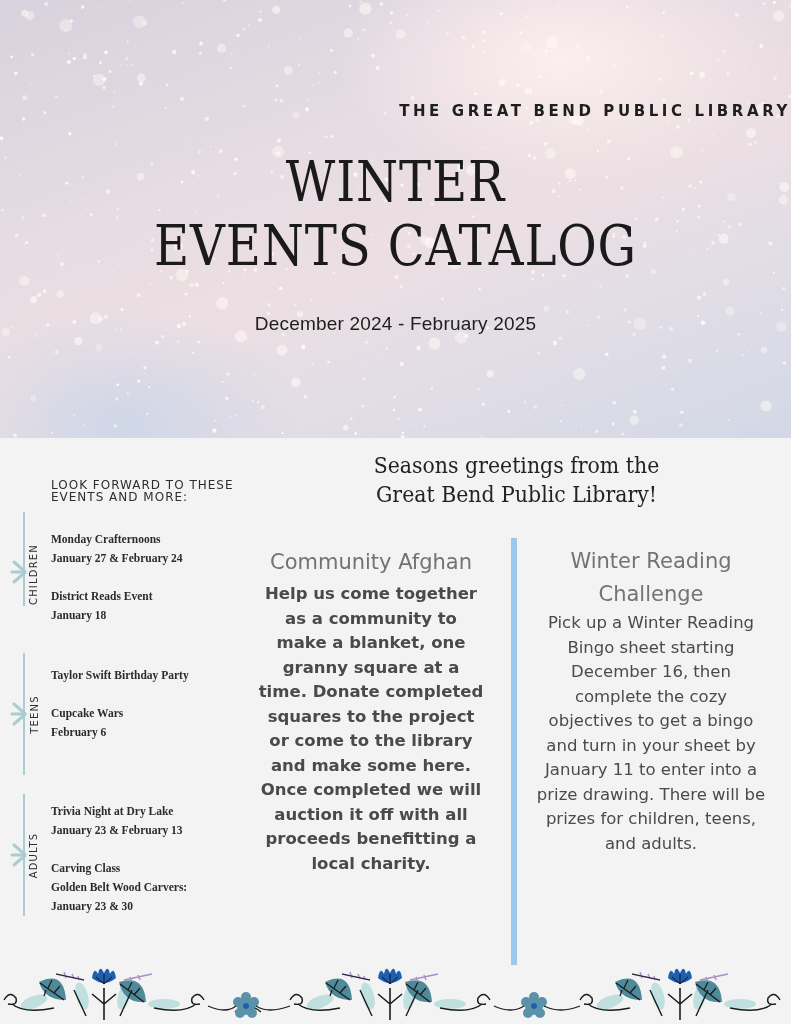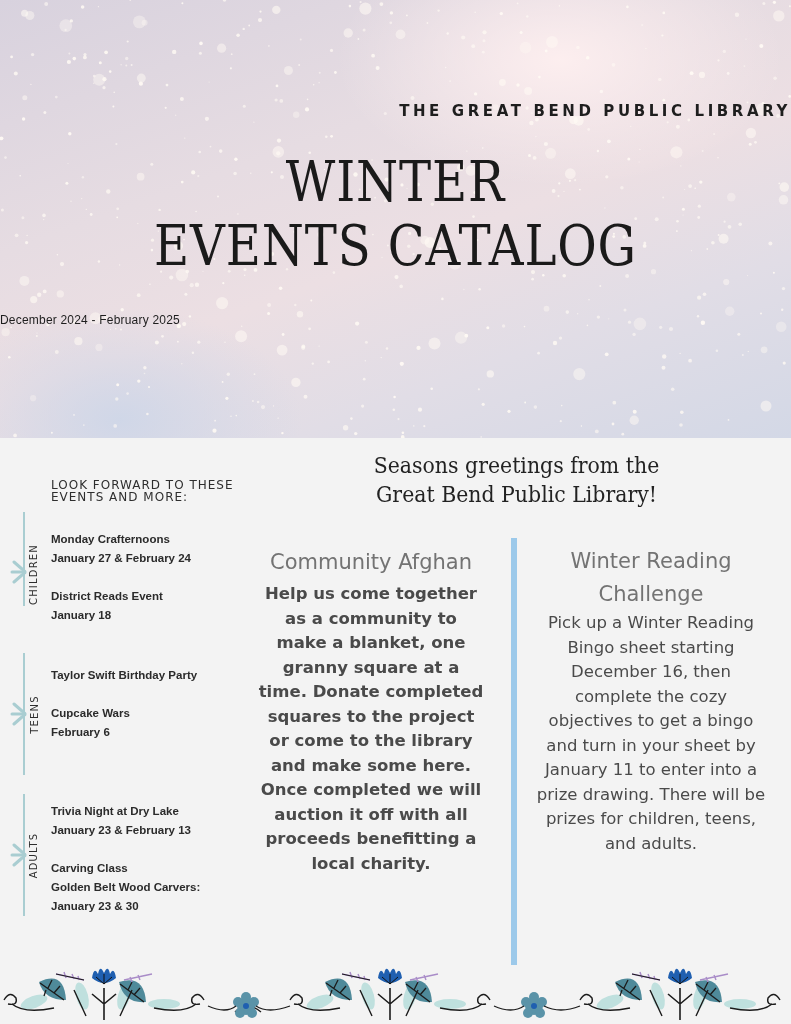--- a/index.html
+++ b/index.html
@@ -20,22 +20,22 @@
       font-family: "DejaVu Sans", sans-serif; font-weight: bold; font-size: 15px;
       letter-spacing: 3.6px; color: #1e1e1e;
     }
     .hero .title {
       position: absolute; left: 0; width: 791px; top: 150px; text-align: center;
       font-family: "DejaVu Serif", serif; font-weight: normal; color: #1a1a1a;
       font-size: 56px; line-height: 64px; letter-spacing: 1px;
       transform: scaleX(0.86); transform-origin: center;
     }
     .hero .dates {
-      position: absolute; left: 0; width: 791px; top: 313px; text-align: left;
-      font-family: "Liberation Sans", sans-serif; font-size: 12px; color: #1e1e1e;
+      position: absolute; left: 0; width: 791px; top: 313px; text-align: center;
+      font-family: "Liberation Sans", sans-serif; font-size: 19px; color: #1e1e1e;
       letter-spacing: 0.2px;
     }
 
     
     .lookfwd {
       position: absolute; left: 51px; top: 479px; width: 190px;
       font-family: "DejaVu Sans", sans-serif; font-size: 12px; letter-spacing: 1px;
       line-height: 12px; color: #2e2e2e; text-transform: uppercase;
     }
     .group { position: absolute; left: 0; width: 250px; }
@@ -46,21 +46,21 @@
       position: absolute; left: 26px; width: 16px; display: flex; align-items: center; justify-content: center;
     }
     .group .vlabel span {
       display: inline-block; transform: rotate(-90deg); white-space: nowrap;
       font-family: "DejaVu Sans", sans-serif; font-size: 10px; letter-spacing: 1.2px; color: #2e2e2e;
     }
     .group .spark { position: absolute; left: 8px; }
     .group .events { position: absolute; left: 51px; }
     .event { margin-bottom: 19px; }
     .event div {
-      font-family: Liberation Sans, sans-serif; font-weight: bold; font-size: 11.5px;
+      font-family: Liberation Serif, serif; font-weight: bold; font-size: 11.5px;
       line-height: 19px; color: #2b2b2b; white-space: nowrap;
     }
 
     
     .greeting {
       position: absolute; left: 300px; width: 433px; top: 451px; text-align: center;
       font-family: "DejaVu Serif", serif; font-size: 22px; line-height: 29px; color: #222;
       transform: scaleX(0.93); transform-origin: center;
     }
 

